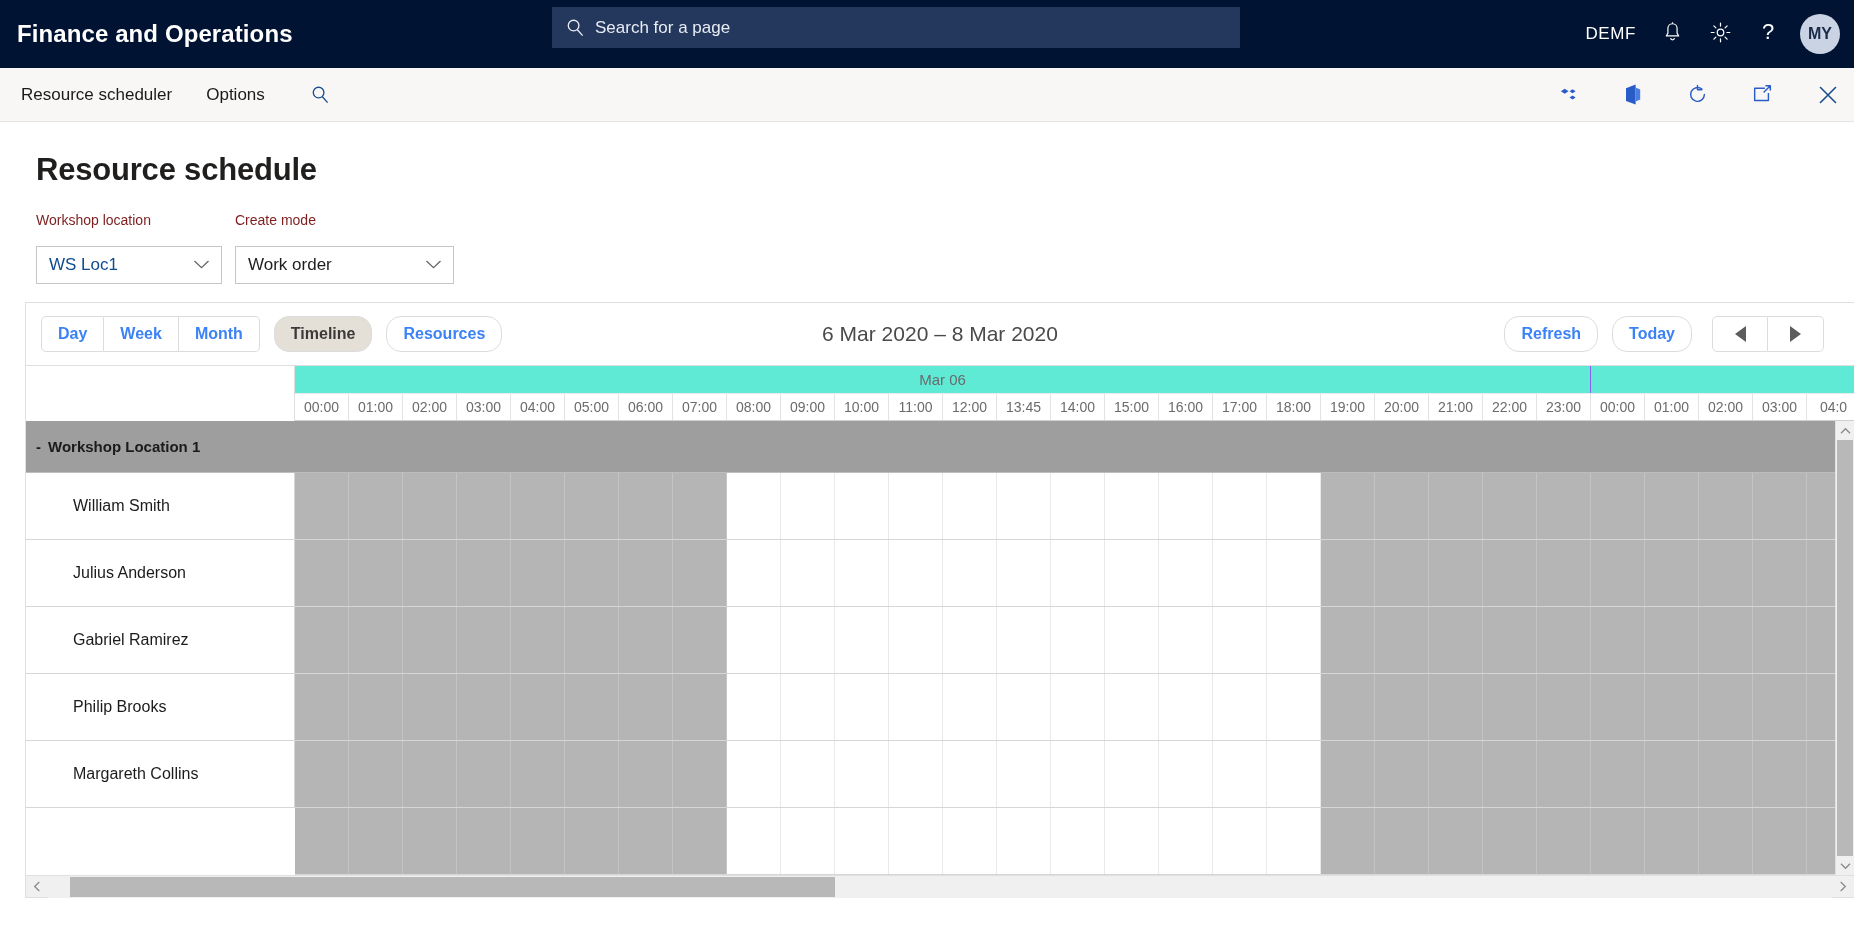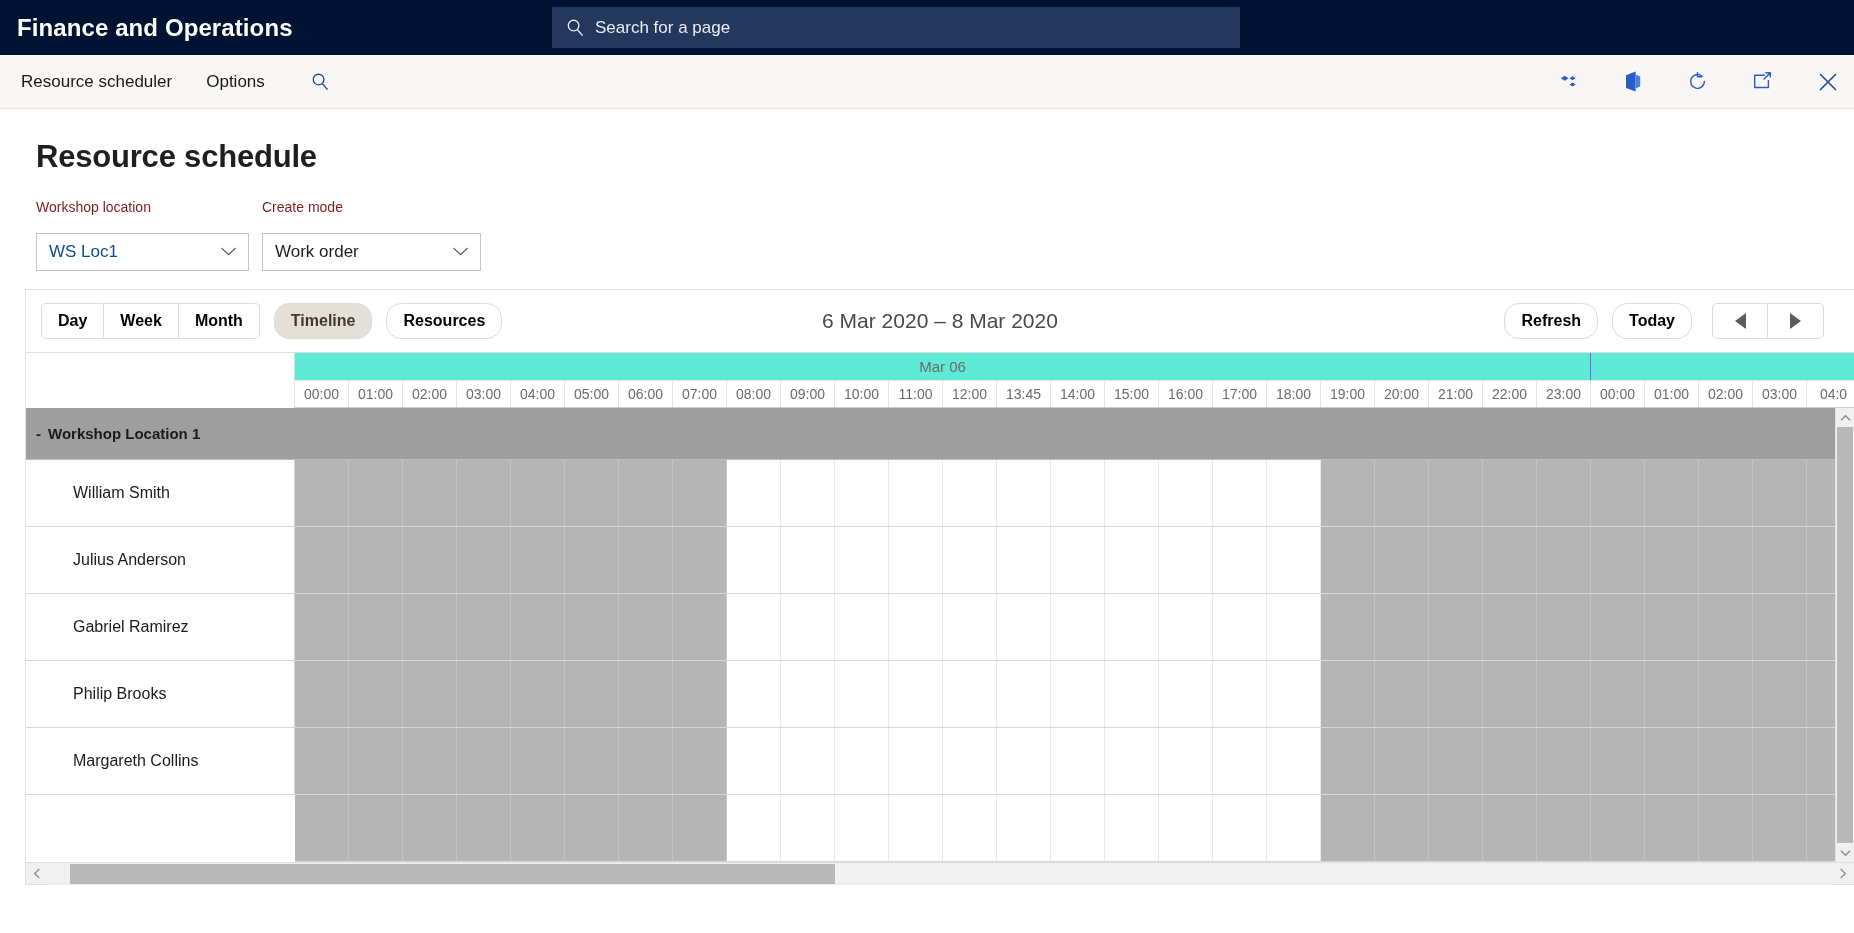--- a/index.html
+++ b/index.html
@@ -5,21 +5,21 @@
   * { box-sizing: border-box; margin: 0; padding: 0; }
   html, body {
     width: 1854px; height: 933px;
     font-family: "Liberation Sans", sans-serif;
     background: #ffffff;
     overflow: hidden;
   }
 
   
   .topbar {
-    height: 55px;
+    height: 68px;
     background: #001332;
     display: flex;
     align-items: center;
     position: relative;
   }
   .brand {
     color: #ffffff;
     font-size: 24px;
     font-weight: 600;
     padding-left: 17px;
@@ -111,21 +111,21 @@
     padding: 24px 0 0 36px;
     gap: 13px;
   }
   .field { display: flex; flex-direction: column; }
   .field-label {
     font-size: 14px;
     color: #7f1d1d;
     margin-bottom: 18px;
   }
   .combo {
-    width: 213px;
+    width: 186px;
     height: 38px;
     border: 1px solid #c8c6c4;
     background: #ffffff;
     display: flex;
     align-items: center;
     padding: 0 10px 0 12px;
     position: relative;
   }
   .combo.w2 { width: 219px; }
   .combo-value { font-size: 17px; color: #0f4b8f; }
@@ -149,21 +149,21 @@
     height: 62px;
     display: flex;
     align-items: center;
     position: relative;
     padding-left: 15px;
   }
   .btn {
     height: 36px;
     border: 1px solid #dcdcdc;
     background: #ffffff;
-    color: #000000;
+    color: #3b82f6;
     font-size: 16px;
     font-weight: 700;
     display: flex;
     align-items: center;
     justify-content: center;
     padding: 0 16px;
     font-family: "Liberation Sans", sans-serif;
   }
   .seg { display: flex; }
   .seg .btn:first-child { border-radius: 5px 0 0 5px; }
@@ -358,20 +358,44 @@
   <div class="search-box">
     <span class="mag">
       <svg width="19" height="19" viewBox="0 0 20 20">
           <circle cx="8" cy="8" r="5.6" fill="none" stroke="#e8ecf3" stroke-width="1.4"></circle>
           <line x1="12" y1="12.4" x2="17.5" y2="18.5" stroke="#e8ecf3" stroke-width="1.4"></line>
         </svg>
     </span>
     <span class="search-text">Search for a page</span>
   </div>
 
+  <div class="topright">
+    <div class="company">DEMF</div>
+    <div>
+      <svg width="21" height="22" viewBox="0 0 22 24">
+          <path d="M11 3c-3 0-5 2.2-5 5v5.2L4.2 16.3h13.6L16 13.2V8c0-2.8-2-5-5-5z" fill="none" stroke="#ffffff" stroke-width="1.3" stroke-linejoin="round"></path>
+          <path d="M9 18.5a2 2 0 0 0 4 0" fill="none" stroke="#ffffff" stroke-width="1.3"></path>
+          <path d="M11 3V1.4" stroke="#ffffff" stroke-width="1.3"></path>
+        </svg>
+    </div>
+    <div>
+      <svg width="23" height="23" viewBox="0 0 24 24">
+          <circle cx="12" cy="12" r="3.4" fill="none" stroke="#ffffff" stroke-width="1.3"></circle>
+          <path d="M12 2.3v3M12 18.7v3M21.7 12h-3M5.3 12h-3M18.9 5.1l-2.1 2.1M7.2 16.8l-2.1 2.1M18.9 18.9l-2.1-2.1M7.2 7.2L5.1 5.1" stroke="#ffffff" stroke-width="1.3" stroke-linecap="round"></path>
+        </svg>
+    </div>
+    <div>
+      <svg width="20" height="24" viewBox="0 0 20 24">
+          <text x="10" y="19" font-family="Liberation Sans, sans-serif" font-size="22" fill="#ffffff" text-anchor="middle">?</text>
+        </svg>
+    </div>
+    <div class="avatar">
+      <span>MY</span>
+    </div>
+  </div>
 </div>
 
 <div class="cmdbar">
   <div class="cmd-item first">Resource scheduler</div>
   <div class="cmd-item second">Options</div>
   <div class="cmd-search">
     <svg width="19" height="19" viewBox="0 0 20 20">
         <circle cx="8" cy="8" r="5.6" fill="none" stroke="#1b4e8e" stroke-width="1.4"></circle>
         <line x1="12" y1="12.4" x2="17.5" y2="18.5" stroke="#1b4e8e" stroke-width="1.4"></line>
       </svg>

